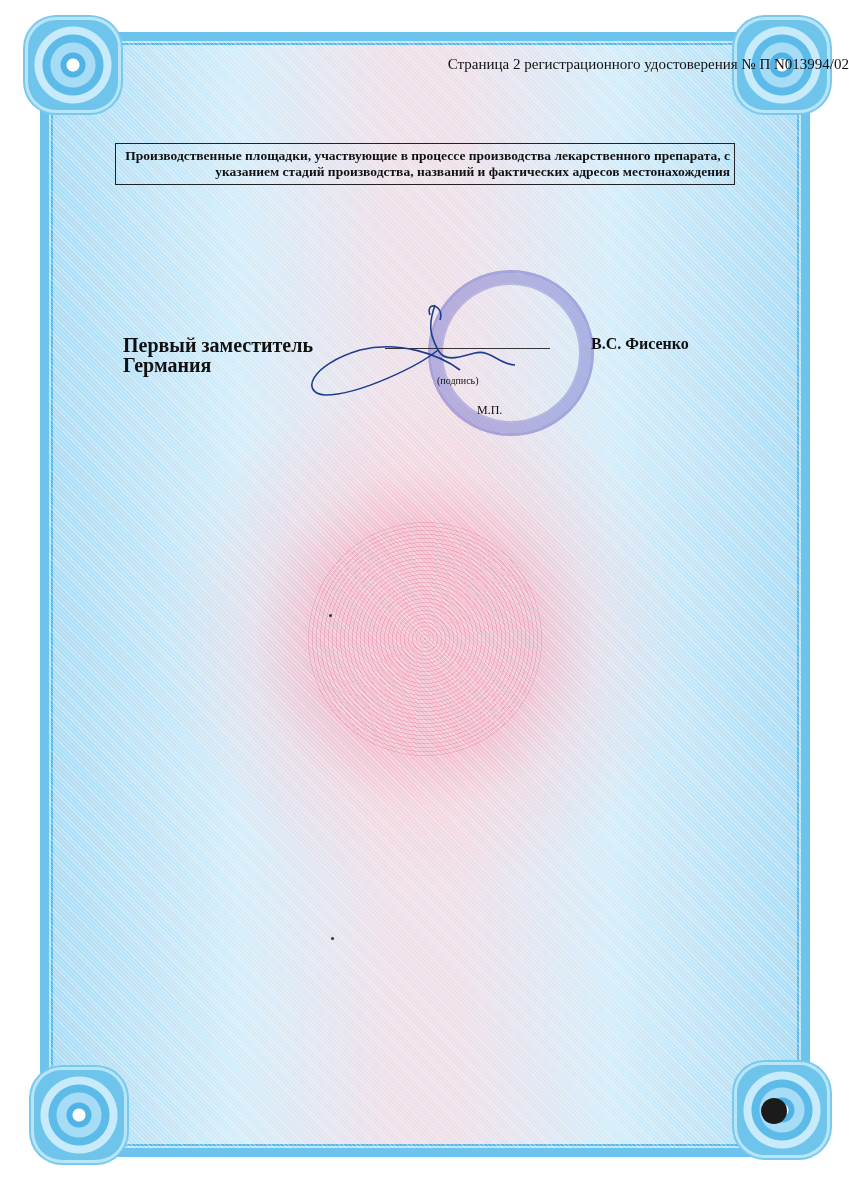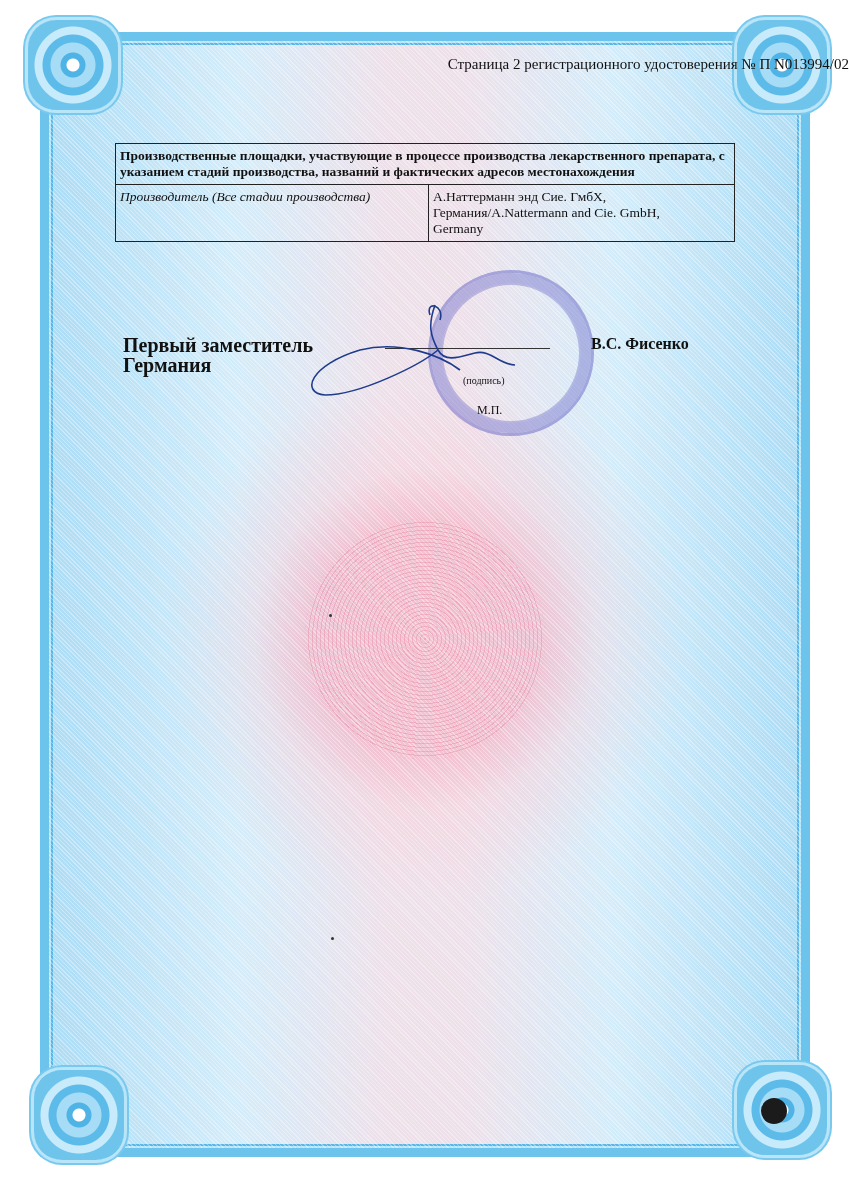--- a/index.html
+++ b/index.html
@@ -44,32 +44,32 @@
     border-radius: 50%; background: #1b1b1b;
   }
   .header {
     position: absolute; left: 0; width: 849px; top: 56px;
     text-align: right; font-size: 15px;
   }
   table.sites {
     position: absolute; left: 115px; top: 143px; width: 620px;
     border-collapse: collapse; font-size: 13.5px; line-height: 16px;
   }
-  table.sites td { border: 1.5px solid #222; padding: 4px 4px; vertical-align: top; }
+  table.sites td { border: 1.5px solid #222; padding: 4px 4px; vertical-align: top; text-align: right; }
   .hdr-cell { font-weight: bold; }
   .italic { font-style: italic; }
   .col1 { width: 304px; height: 44px; }
   .signatory {
     position: absolute; left: 123px; top: 335px; font-weight: bold; font-size: 20px; line-height: 20px;
   }
   .sign-line {
     position: absolute; left: 385px; top: 348px; width: 165px; height: 0;
     border-top: 1px solid #333;
   }
-  .caption-sign { position: absolute; left: 437px; top: 375px; font-size: 10px; margin-left: 26px; }
+  .caption-sign { position: absolute; left: 437px; top: 375px; font-size: 10px; }
   .mp { position: absolute; left: 477px; top: 403px; font-size: 12px; }
   .name { position: absolute; left: 591px; top: 335px; font-weight: bold; font-size: 16px; text-align: center; }
   .stamp {
     position: absolute; left: 428px; top: 270px; width: 160px; height: 160px;
     border-radius: 50%; border: 3px solid rgba(110,110,200,0.55);
     box-shadow: inset 0 0 0 10px rgba(150,150,220,0.15), inset 0 0 0 12px rgba(110,110,200,0.4);
   }
   svg.signature { position: absolute; left: 300px; top: 295px; }
   .dot { position: absolute; width: 3px; height: 3px; background:#333; border-radius:50%; }
 </style>
@@ -85,28 +85,20 @@
 <div class="corner br"></div>
 <div class="punch-hole"></div>
 
 <div class="header">Страница 2 регистрационного удостоверения № П N013994/02</div>
 
 <table class="sites">
   <tbody>
       <tr>
     <td colspan="2" class="hdr-cell">Производственные площадки, участвующие в процессе производства лекарственного препарата, с указанием стадий производства, названий и фактических адресов местонахождения</td>
   </tr>
-  <tr>
-    <td class="col1 italic">Производитель (Все стадии производства)</td>
-    <td>
-      <div>А.Наттерманн энд Сие. ГмбХ,</div>
-      <div>Германия/A.Nattermann and Cie. GmbH,</div>
-      <div>Germany</div>
-    </td>
-  </tr>
 </tbody>
   </table>
 
 <div class="stamp"></div>
 
 <div class="signatory">
   <div>Первый заместитель</div>
   <div>Германия</div>
 </div>
 <div class="sign-line"></div>

